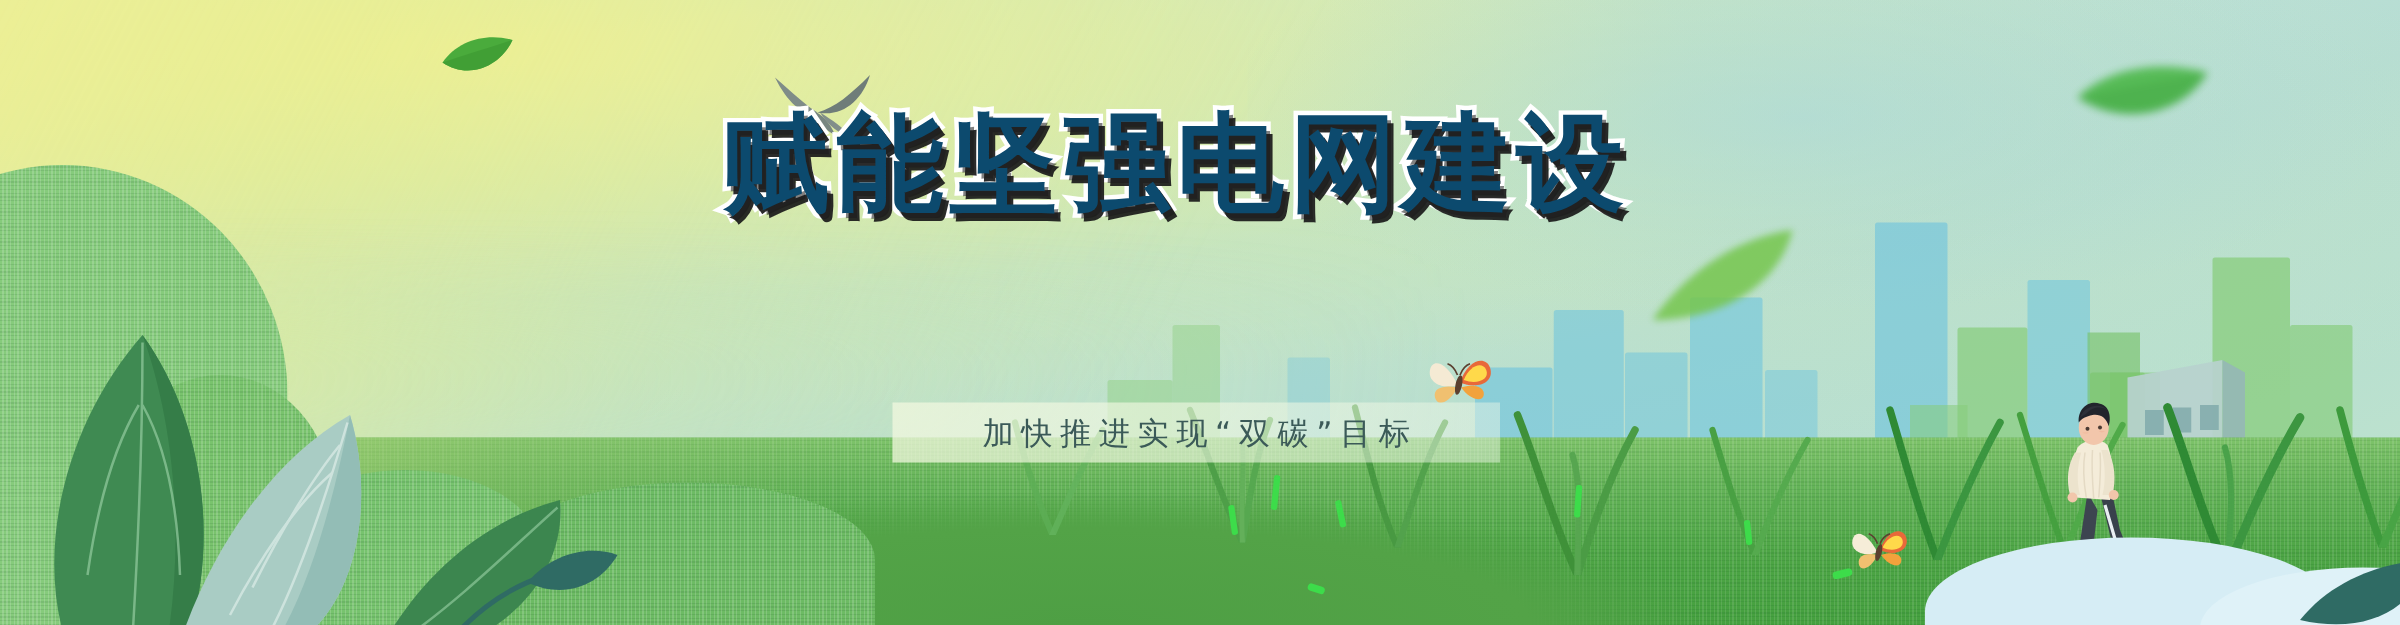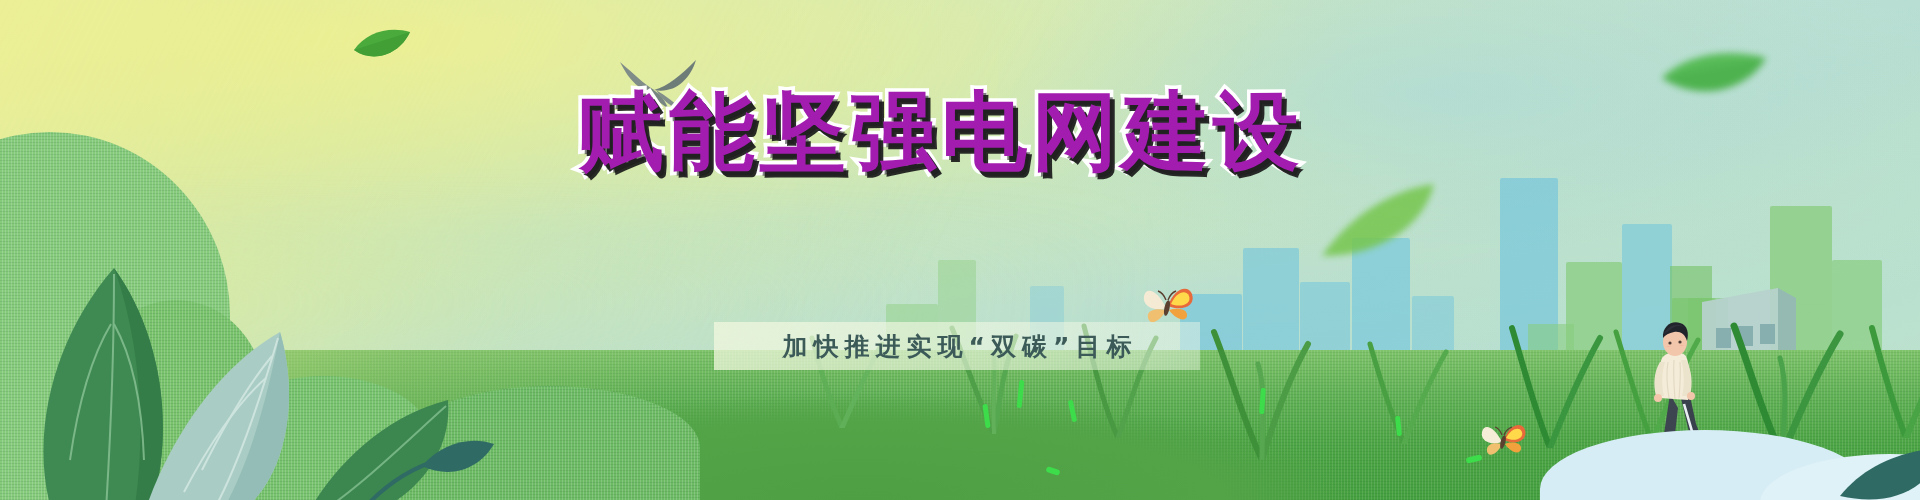--- a/index.html
+++ b/index.html
@@ -82,21 +82,21 @@
 
   
   .title-wrap{
     position:absolute; left:0; top:0; width:100%; height:100%;
     display:flex; flex-direction:column; align-items:center;
     pointer-events:none;
   }
   .t-line{
     font-family:"DejaVu Sans","Liberation Sans",sans-serif;
     font-weight:700;
-    color:#a21caf;
+    color:#0c4a6e;
     letter-spacing:.055em;
     white-space:nowrap;
     line-height:1;
     -webkit-text-stroke:7px #ffffff;
     paint-order:stroke fill;
     text-shadow:
        5px 6px 0 rgba(25,25,25,.92),
        3px 4px 0 rgba(25,25,25,.55);
   }
   .t-line-1{ font-size:86px; margin-top:88px; margin-left:-38px; }
@@ -105,21 +105,21 @@
   .sub-bar{
     position:absolute;
     left:714px; top:322px;
     width:486px; height:48px;
     background:linear-gradient(90deg, rgba(244,249,224,.72) 0%, rgba(240,248,226,.62) 55%, rgba(236,246,230,.46) 100%);
     display:flex; align-items:center; justify-content:center;
   }
   .sub-text{
     font-family:"DejaVu Sans","Liberation Sans",sans-serif;
     font-size:25px;
-    font-weight:700;
+    font-weight:400;
     color:#3b5a58;
     letter-spacing:.24em;
     white-space:nowrap;
     text-indent:.24em;
   }
 
   
   .person{ position:absolute; left:1644px; top:312px; width:66px; height:148px; }
 
   

